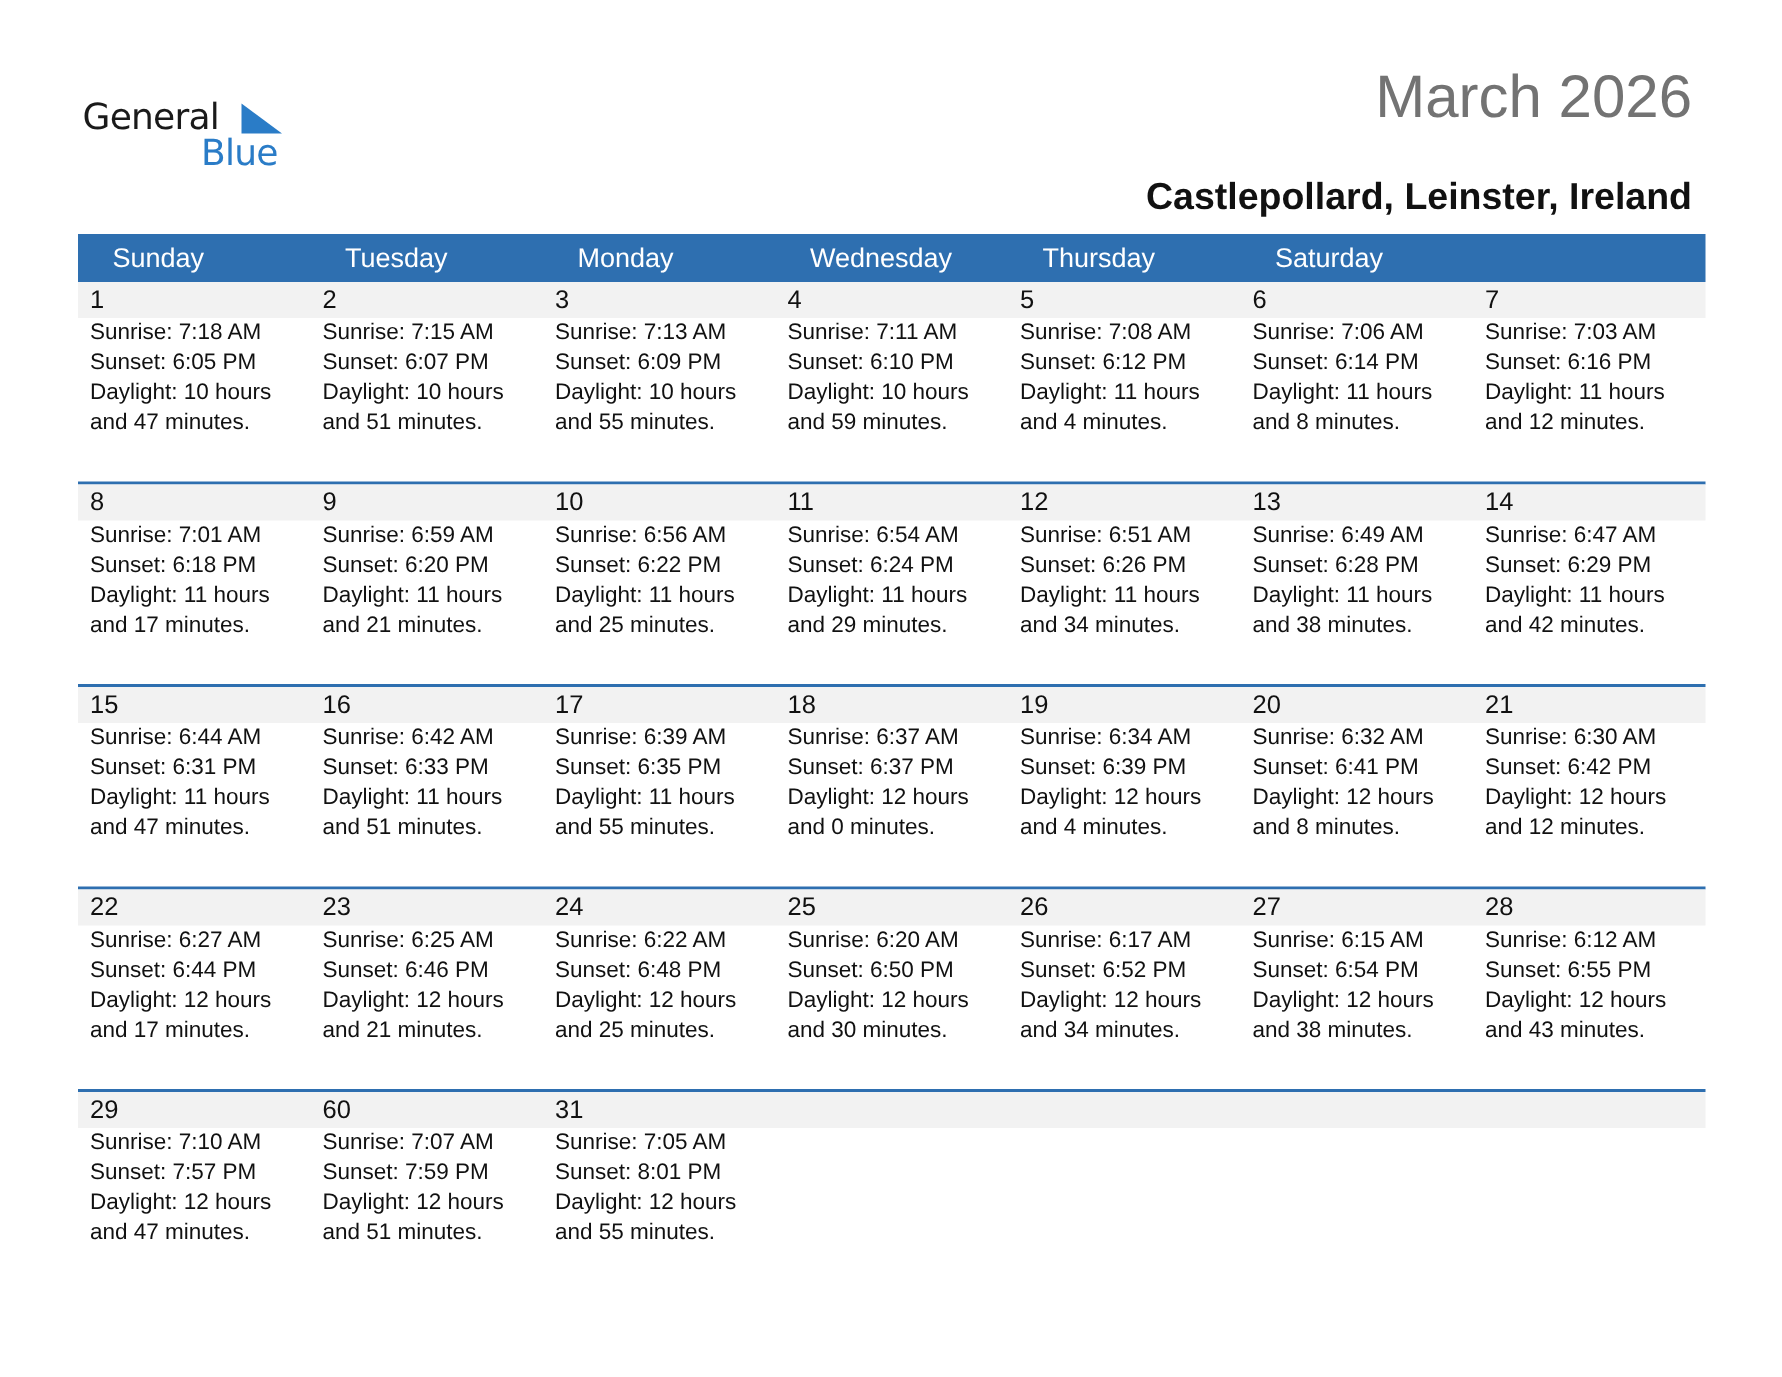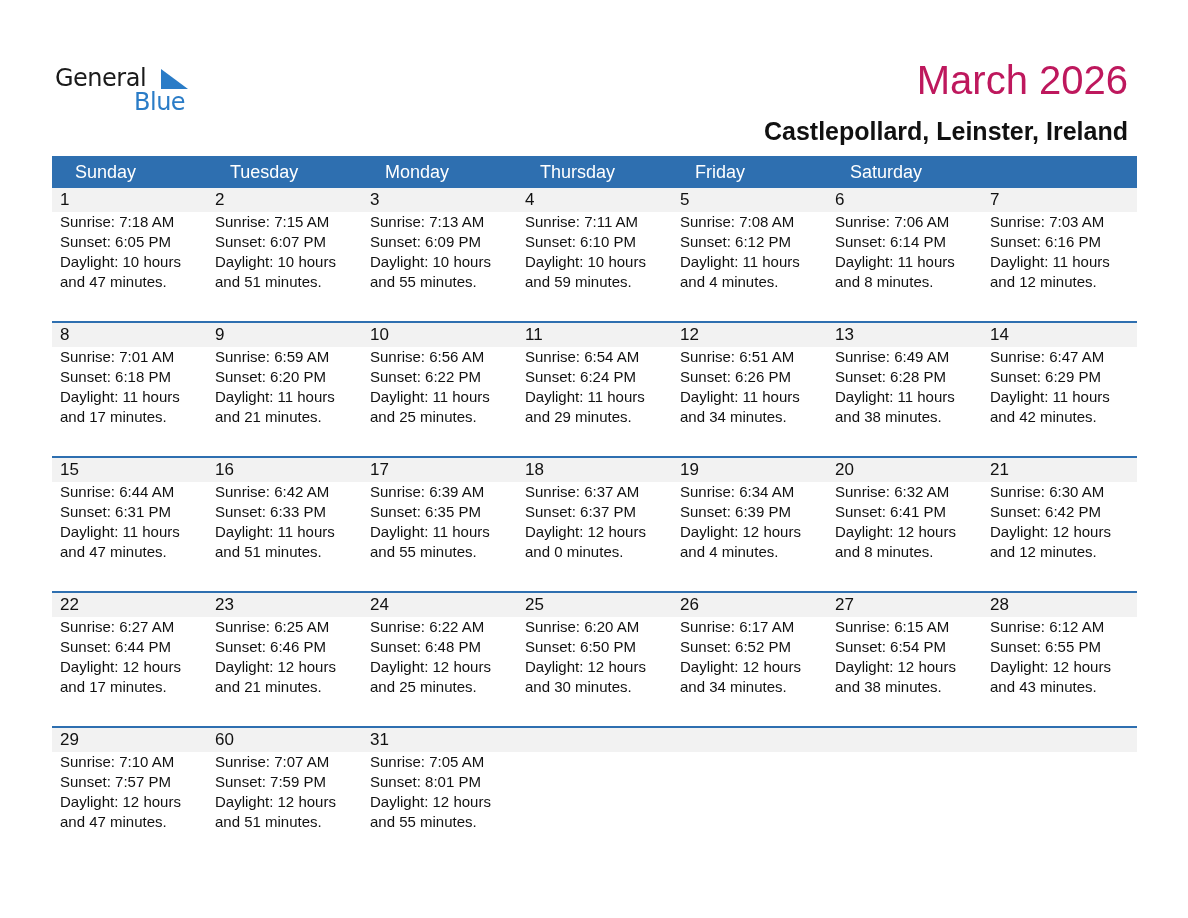--- a/index.html
+++ b/index.html
@@ -1,21 +1,21 @@
 <!DOCTYPE html>
 <html><head>
 <meta charset="utf-8">
 <style>
   html, body { margin:0; padding:0; background:#ffffff; }
   body { width:1188px; height:918px; position:relative; font-family:"Liberation Sans", sans-serif; color:#111; overflow:hidden; }
   .logo { position:absolute; left:55px; top:64px; width:140px; height:56px; }
   .logo .g { position:absolute; left:0; top:0; font-family:"DejaVu Sans", sans-serif; font-size:24px; color:#1a1a1a; letter-spacing:-0.5px; }
   .logo .b { position:absolute; left:79px; top:24px; font-family:"DejaVu Sans", sans-serif; font-size:24px; color:#2a7cc7; letter-spacing:-0.5px; }
   .logo .tri { position:absolute; left:106px; top:5px; width:0; height:0; border-left:27px solid #2a7cc7; border-top:20px solid transparent; }
-  .title { position:absolute; right:60px; top:58px; font-size:40px; color:#be185d; }
+  .title { position:absolute; right:60px; top:43px; font-size:40px; color:#737373; }
   .subtitle { position:absolute; right:60px; top:117px; font-size:25px; color:#111;font-weight:bold; }
   .cal { position:absolute; left:52px; top:156px; width:1085px; }
   .hdr { display:flex; background:#2e6fb0; height:32px; }
   .hdr div { width:155px; color:#fff; font-size:18px; line-height:32px; padding-left:23px; box-sizing:border-box; }
   .week { position:relative; height:135px; border-top:2px solid #2e6fb0; box-sizing:border-box; }
   .week.first { border-top:none; height:133px; }
   .strip { position:absolute; left:0; right:0; top:0; height:24px; background:#f2f2f2; }
   .cells { position:absolute; left:0; top:0; display:flex; }
   .cell { width:155px; padding-left:8px; box-sizing:border-box; }
   .cell .num { font-size:17px; height:24px; line-height:24px; }
@@ -31,22 +31,22 @@
 </div>
 
 <div class="title">March 2026</div>
 <div class="subtitle">Castlepollard, Leinster, Ireland</div>
 
 <div class="cal">
   <div class="hdr">
     <div>Sunday</div>
     <div>Tuesday</div>
     <div>Monday</div>
+    <div>Wednesday</div>
     <div>Thursday</div>
-    <div>Friday</div>
     <div>Saturday</div>
   </div>
   <div id="weeks">
       <div class="week first">
         <div class="strip"></div>
         <div class="cells">
           <div class="cell">
             <div class="num">1</div>
             <div class="ln">Sunrise: 7:18 AM</div>
             <div class="ln">Sunset: 6:05 PM</div>

